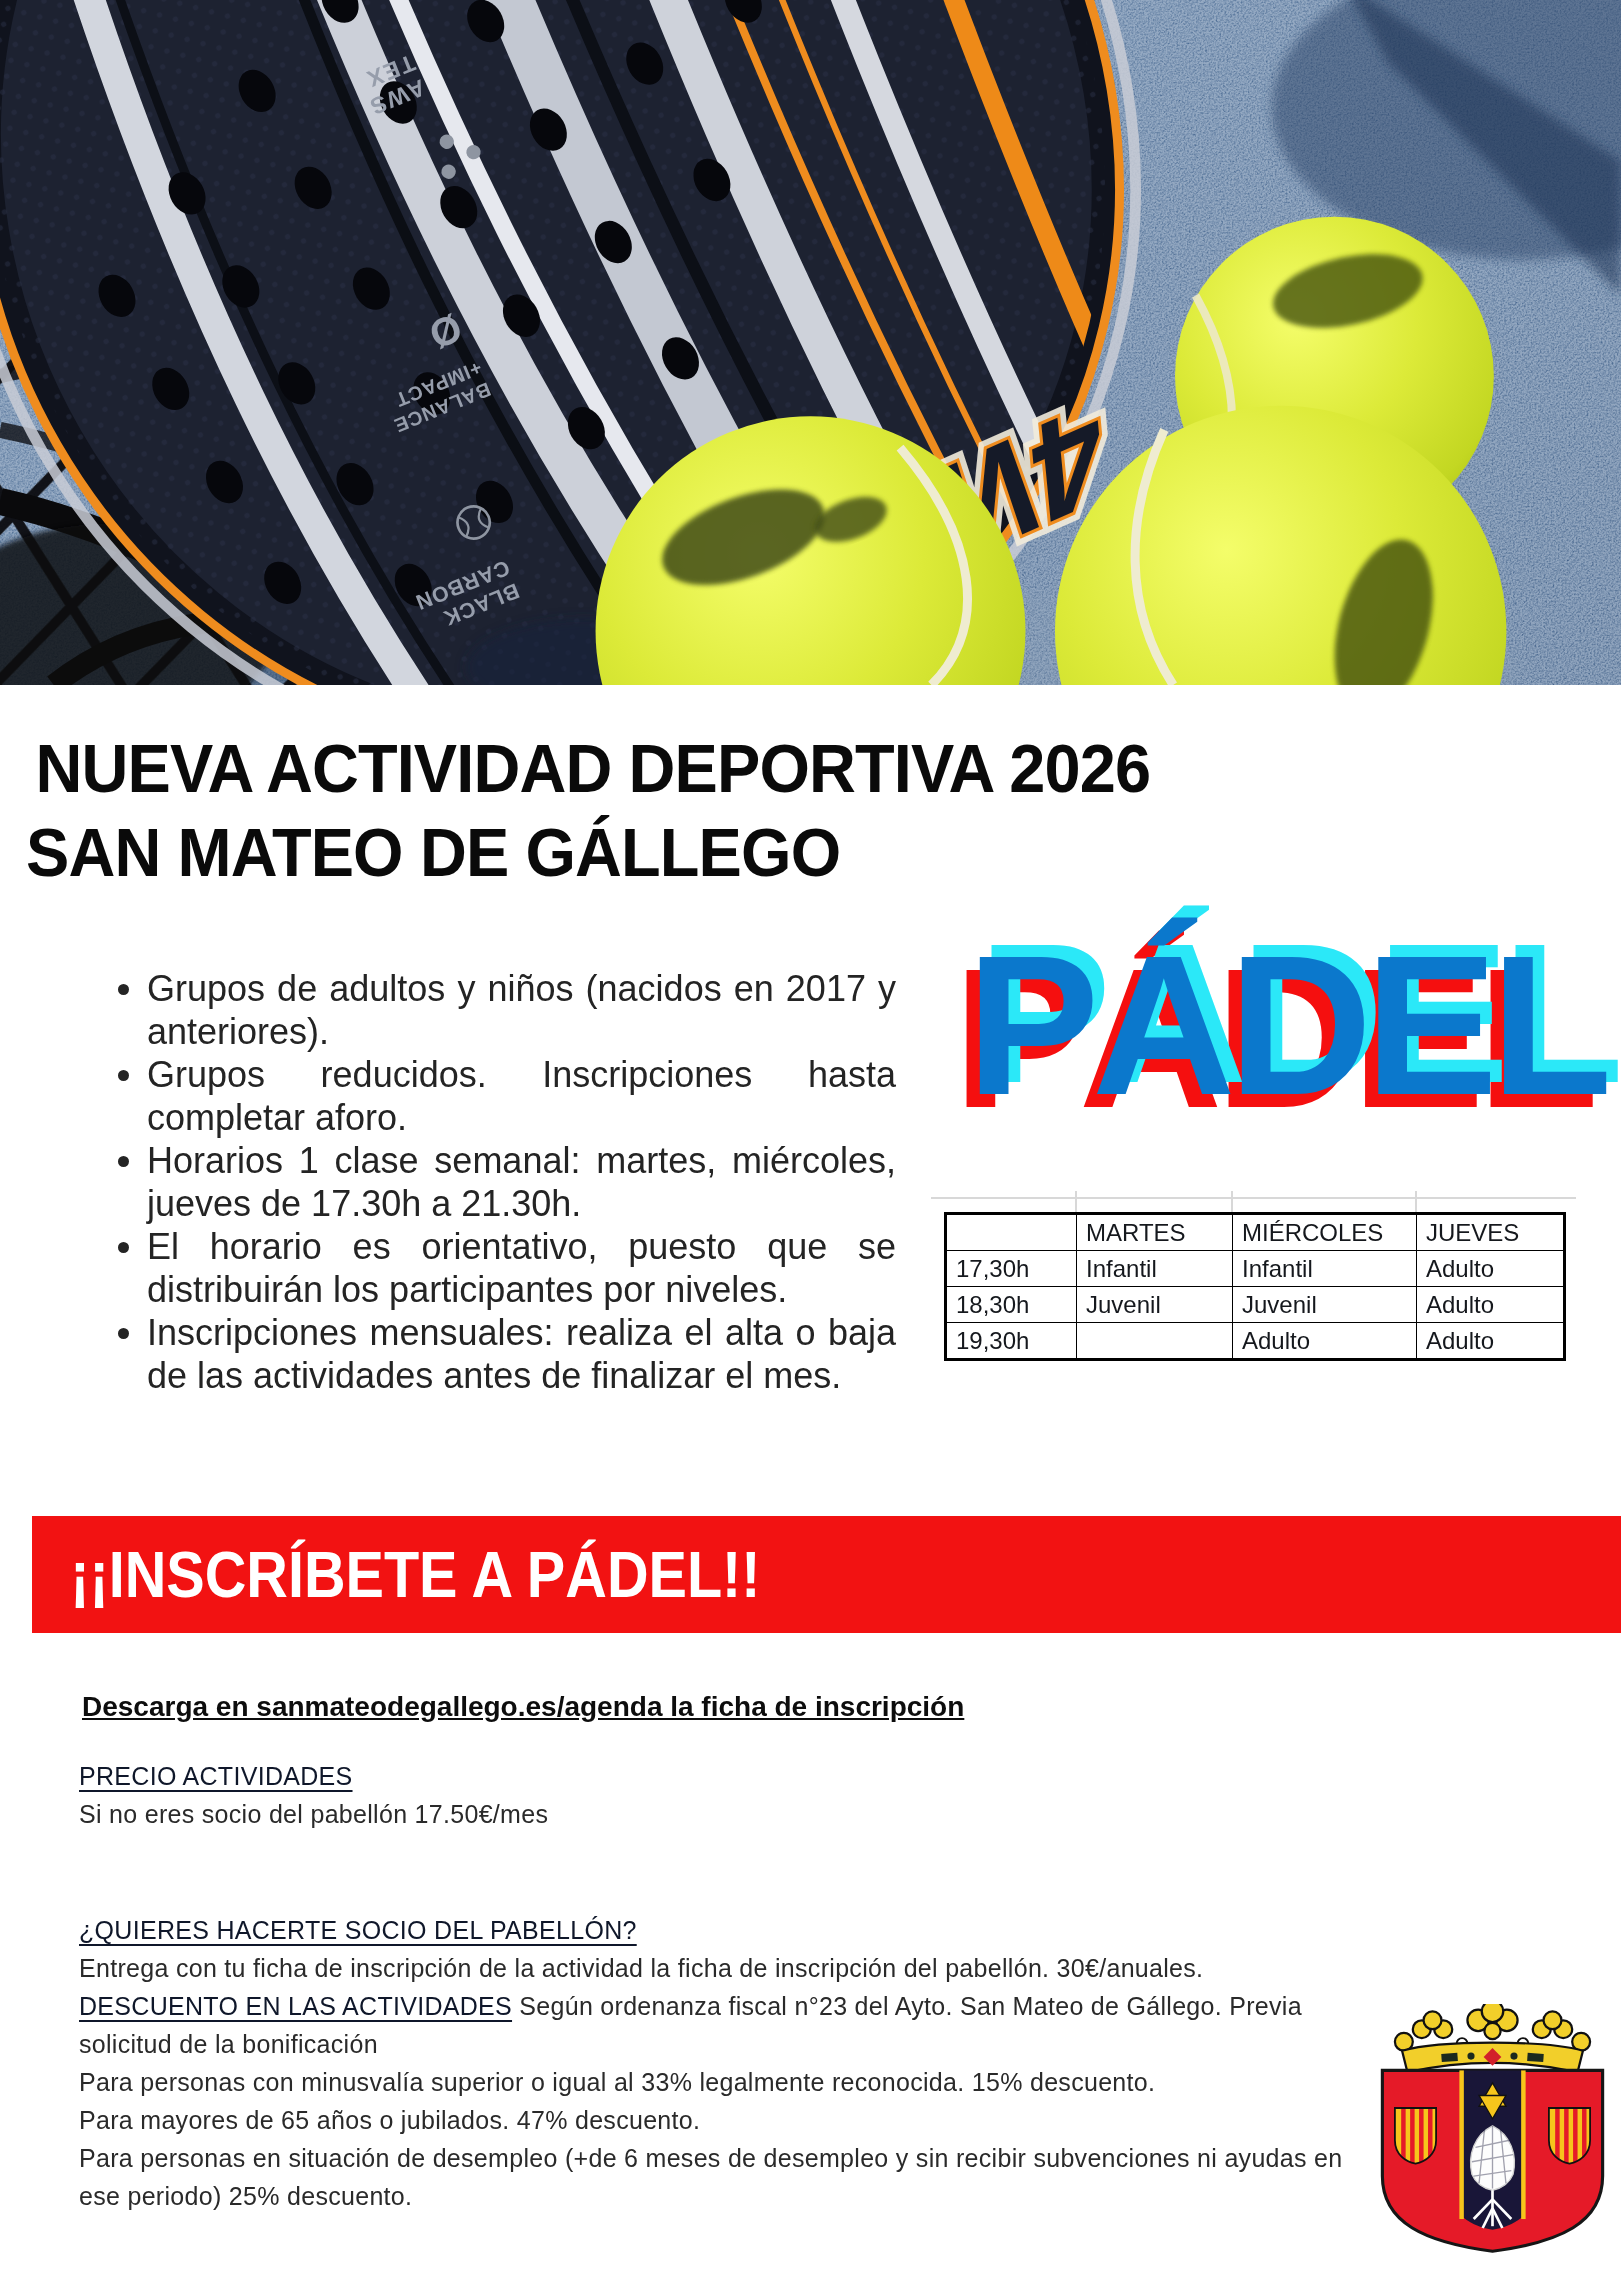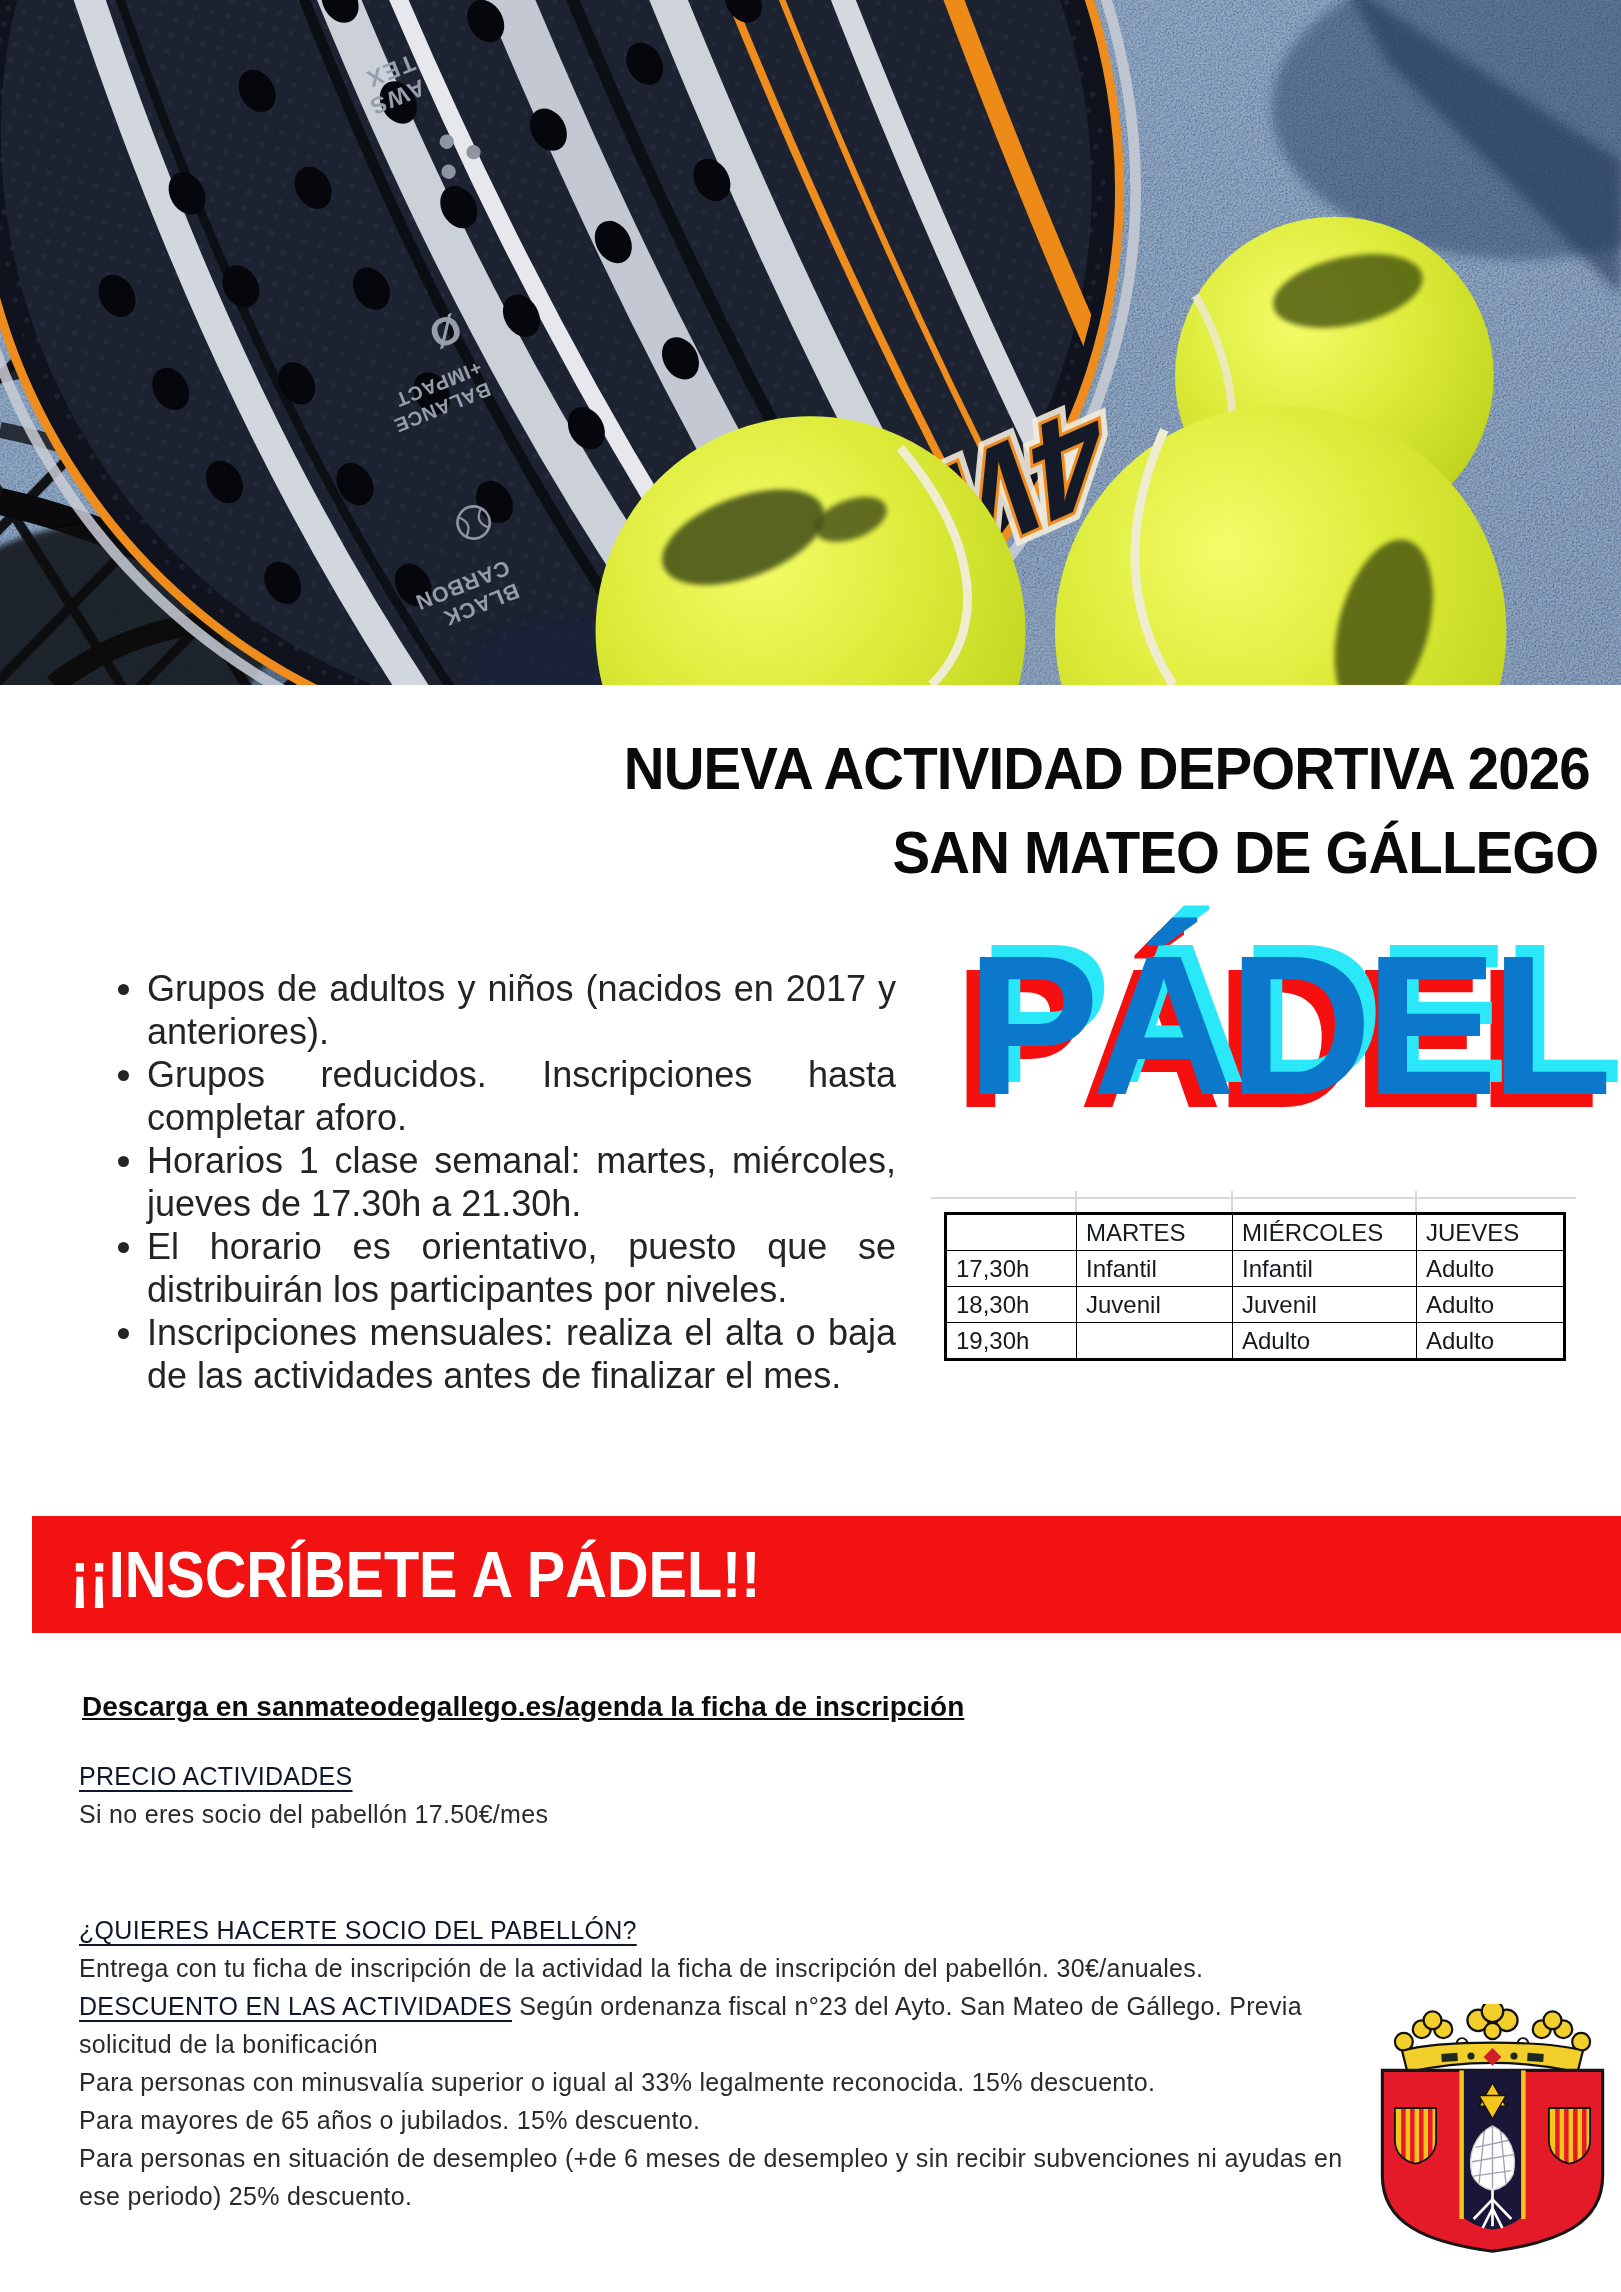--- a/index.html
+++ b/index.html
@@ -3,22 +3,22 @@
 <meta charset="utf-8">
 <style>
   html,body{margin:0;padding:0;background:#ffffff;}
   #flyer{
     position:relative;width:1621px;height:2293px;background:#ffffff;overflow:hidden;
     font-family:"Liberation Sans","DejaVu Sans",sans-serif;color:#1d1d1d;
   }
   
   .photo{position:absolute;top:0;left:0;width:1621px;height:685px;display:block;}
   
-  .title{position:absolute;top:727px;left:0;width:1621px;text-align:right;
-         font-weight:bold;color:#0a0a0a;font-size:60px;line-height:84px;letter-spacing:-0.9px;}
+  .title{position:absolute;top:727px;left:0;width:1621px;text-align:left;
+         font-weight:bold;color:#0a0a0a;font-size:69px;line-height:84px;letter-spacing:-0.9px;}
   .title .tline{display:inline-block;transform:scaleX(0.94);white-space:nowrap;}
   
   .bullets{position:absolute;left:106px;top:967px;width:790px;}
   .bullets ul{margin:0;padding-left:41px;}
   .bullets li{font-size:36px;line-height:43px;text-align:justify;color:#242424;margin:0;}
   
   .padel-logo{position:absolute;left:906px;top:913px;width:699px;text-align:right;
     font-size:199px;font-weight:bold;letter-spacing:-7.2px;line-height:224px;color:#0B78CC;
     text-shadow:11.6px -11.6px 0 #2BE8F8,-13.4px 12.5px 0 #F50F0F;white-space:nowrap;}
   
@@ -263,21 +263,21 @@
   <div class="pricing">
     <p><span class="uheading">PRECIO ACTIVIDADES</span></p>
     <p>Si no eres socio del pabellón 17.50€/mes</p>
   </div>
 
   <div class="membership">
     <p><span class="uheading">¿QUIERES HACERTE SOCIO DEL PABELLÓN?</span></p>
     <p>Entrega con tu ficha de inscripción de la actividad la ficha de inscripción del pabellón. 30€/anuales.</p>
     <p><span class="uheading">DESCUENTO EN LAS ACTIVIDADES</span><span> Según ordenanza fiscal n°23 del Ayto. San Mateo de Gállego. Previa solicitud de la bonificación</span></p>
     <p>Para personas con minusvalía superior o igual al 33% legalmente reconocida. 15% descuento.</p>
-    <p>Para mayores de 65 años o jubilados. 15% descuento.</p>
+    <p>Para mayores de 65 años o jubilados. 47% descuento.</p>
     <p>Para personas en situación de desempleo (+de 6 meses de desempleo y sin recibir subvenciones ni ayudas en ese periodo) 25% descuento.</p>
   </div>
 
   <svg class="coat" viewBox="0 0 258 280">
     <defs>
       <clipPath id="miniShield">
           <path d="M0,0 H46 V36 C46,52 34,60 23,62 C12,60 0,52 0,36 Z"></path>
         </clipPath>
     </defs>
 

